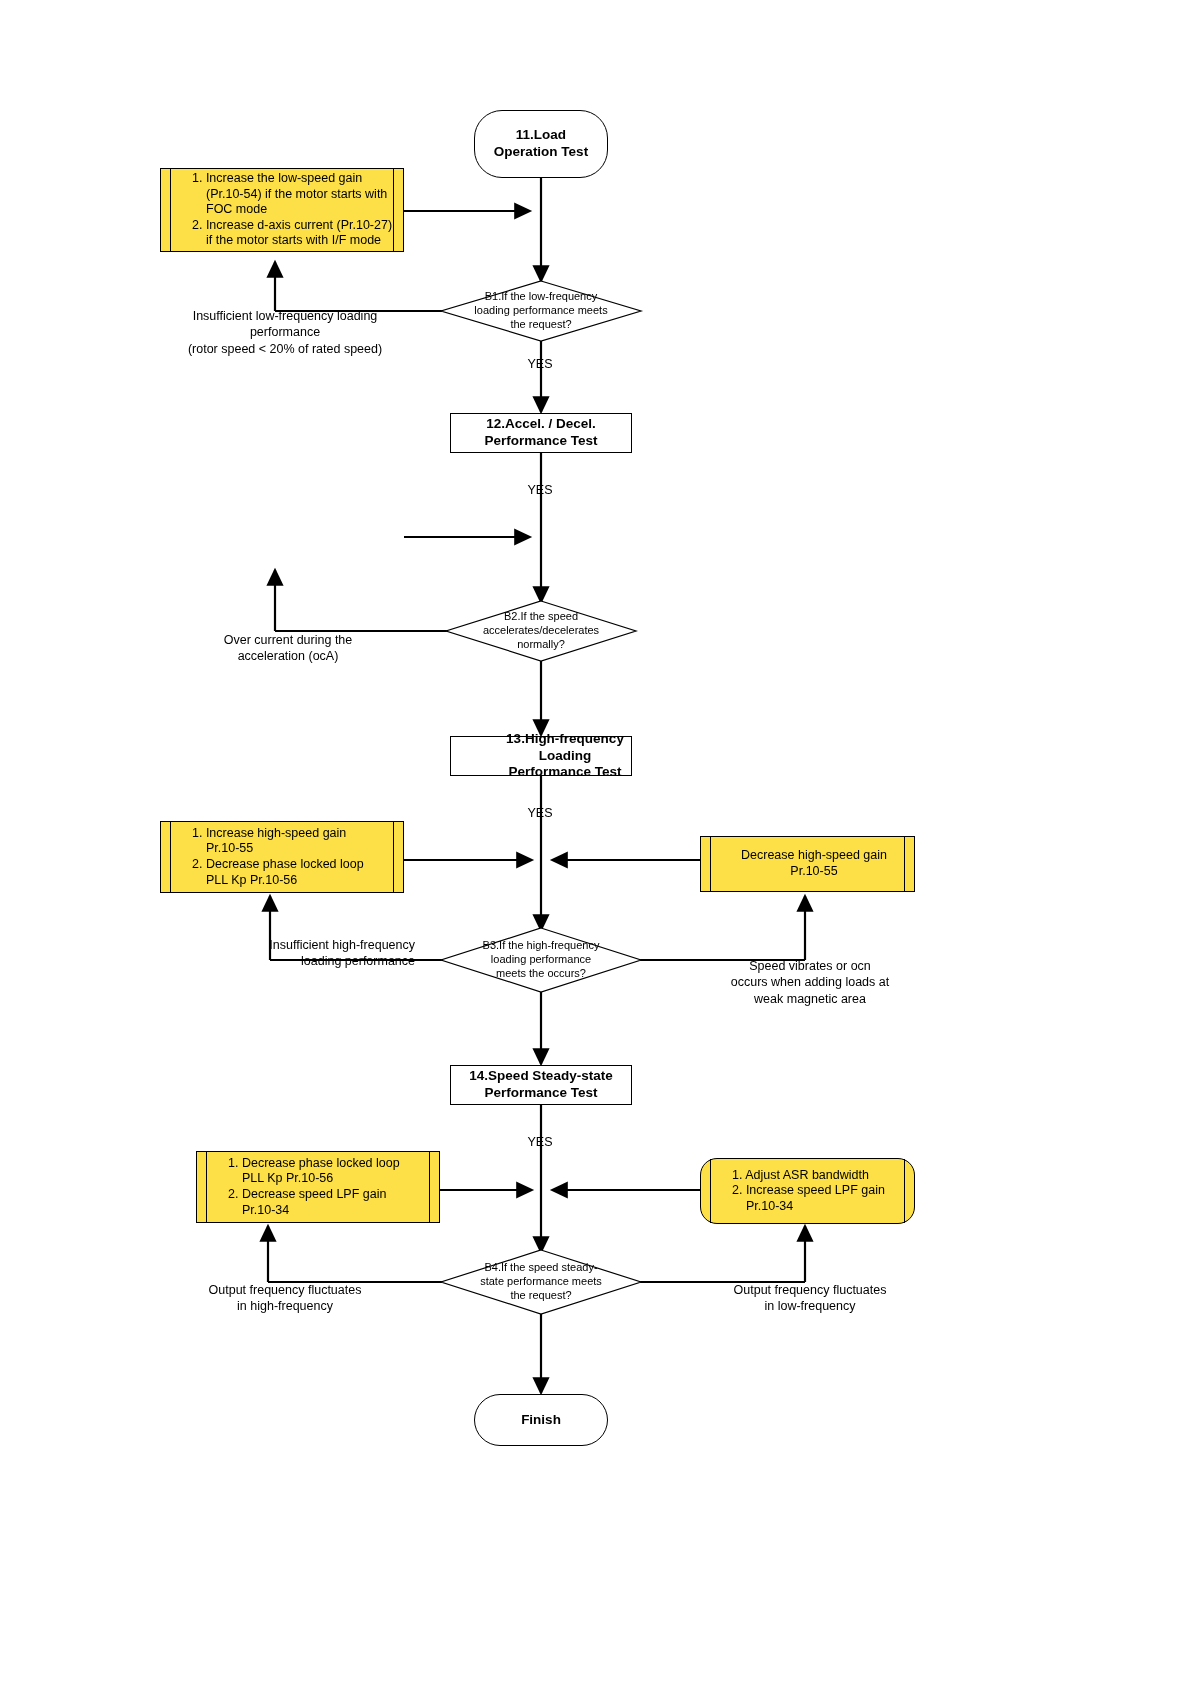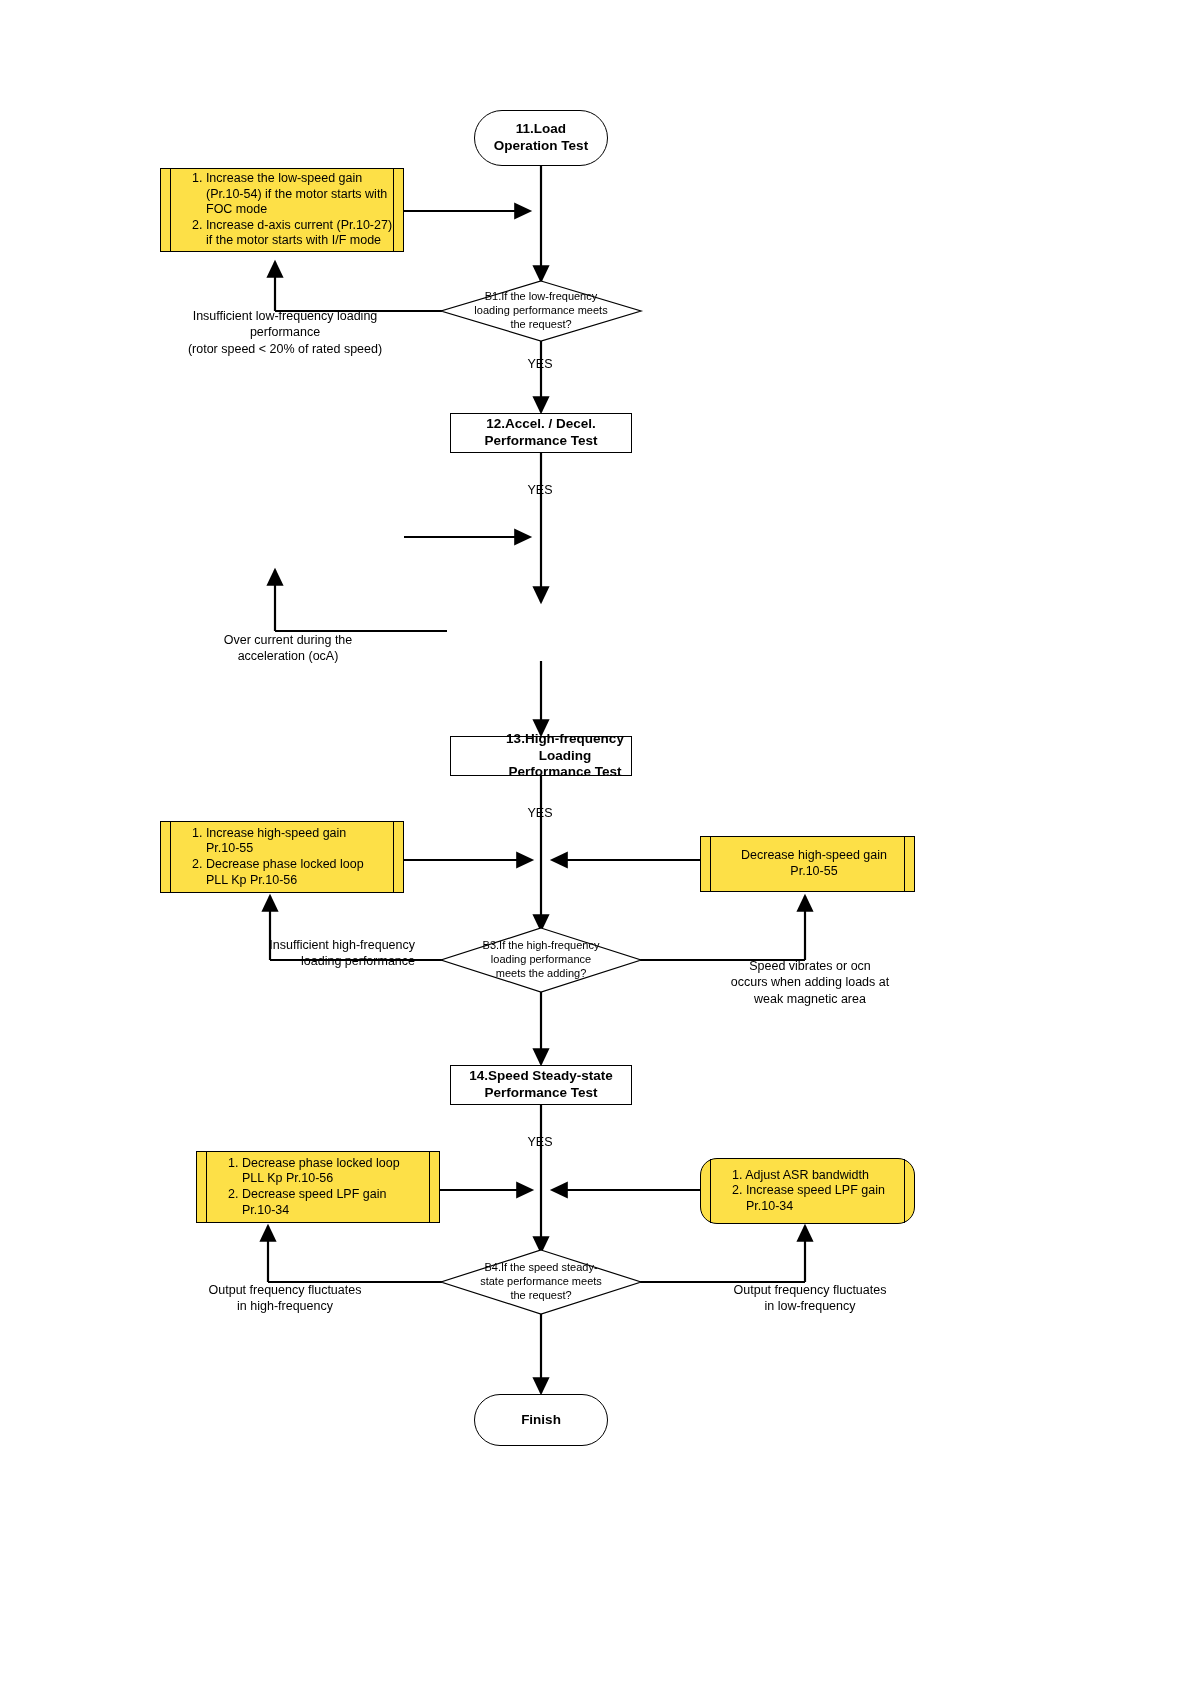--- a/index.html
+++ b/index.html
@@ -185,21 +185,21 @@
       <line x1="442" y1="1282" x2="268" y2="1282"></line>
       <line x1="268" y1="1282" x2="268" y2="1226" marker-end="url(#arw)"></line>
 
       <line x1="640" y1="1282" x2="805" y2="1282"></line>
       <line x1="805" y1="1282" x2="805" y2="1226" marker-end="url(#arw)"></line>
 
       <line x1="541" y1="1312" x2="541" y2="1393" marker-end="url(#arw)"></line>
     </g>
   </svg>
 
-  <div class="node terminator" style="left:474px; top:110px; width:134px; height:56px;">
+  <div class="node terminator" style="left:474px; top:110px; width:134px; height:68px;">
     <div>
       <span>11.Load</span><br>
       <span>Operation Test</span>
     </div>
   </div>
 
   <div class="node action" style="left:160px; top:168px; width:244px; height:84px;">
     <div class="inner">
       <span class="ln">1. Increase the low-speed gain</span>
       <span class="ln indent">(Pr.10-54) if the motor starts with</span>
@@ -231,20 +231,32 @@
   <div class="node process" style="left:450px; top:413px; width:182px; height:40px;">
     <div>
       <span>12.Accel. / Decel.</span><br>
       <span>Performance Test</span>
     </div>
   </div>
 
   <div class="yes" style="left:505px; top:483px; width:70px;">YES</div>
 
 
+  <div class="decision" style="left:446px; top:601px; width:190px; height:60px;">
+    <svg width="190" height="60" viewBox="0 0 190 60" xmlns="http://www.w3.org/2000/svg">
+      <polygon points="95,0 190,30 95,60 0,30" fill="#fff" stroke="#000" stroke-width="1.2"></polygon>
+    </svg>
+    <div class="dlabel">
+      <div>
+        <span>B2.If the speed</span><br>
+        <span>accelerates/decelerates</span><br>
+        <span>normally?</span>
+      </div>
+    </div>
+  </div>
 
   <div class="note" style="left:168px; top:632px; width:240px;">Over current during the
 acceleration (ocA)</div>
 
   <div class="node process" style="left:450px; top:736px; width:182px; height:40px;padding-left:48px;">
     <div>
       <span>13.High-frequency</span><br>
       <span>Loading Performance Test</span>
     </div>
   </div>
@@ -268,21 +280,21 @@
   </div>
 
   <div class="decision" style="left:441px; top:928px; width:200px; height:64px;">
     <svg width="200" height="64" viewBox="0 0 200 64" xmlns="http://www.w3.org/2000/svg">
       <polygon points="100,0 200,32 100,64 0,32" fill="#fff" stroke="#000" stroke-width="1.2"></polygon>
     </svg>
     <div class="dlabel">
       <div>
         <span>B3.If the high-frequency</span><br>
         <span>loading performance</span><br>
-        <span>meets the adding?</span>
+        <span>meets the occurs?</span>
       </div>
     </div>
   </div>
 
   <div class="note" style="left:155px; top:937px; width:260px;text-align:right;">Insufficient high-frequency
 loading performance</div>
 
   <div class="note" style="left:680px; top:958px; width:260px;">Speed vibrates or ocn
 occurs when adding loads at
 weak magnetic area</div>

